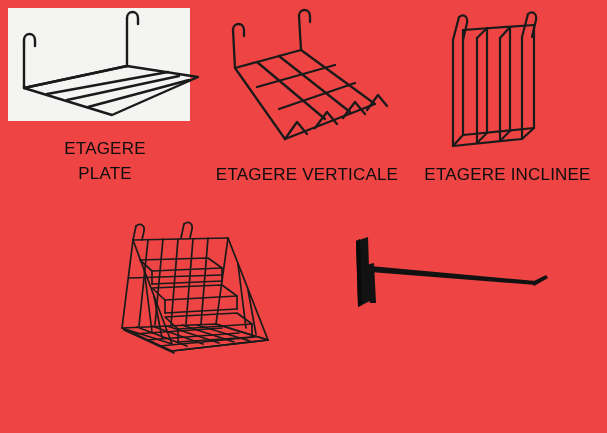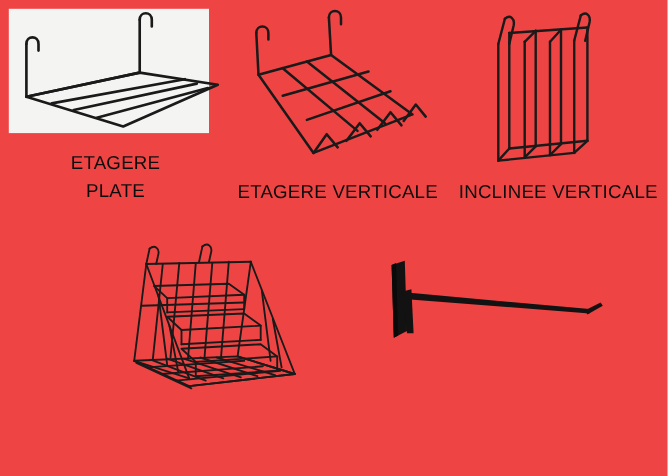--- a/index.html
+++ b/index.html
@@ -159,21 +159,21 @@
           <path d="M15 138 L84 131"></path>
 
           <path d="M25 127 L15 138"></path>
           <path d="M96 120 L84 131"></path>
 
           <path d="M49 125 L39 135"></path>
           <path d="M72 123 L62 133"></path>
         </g>
       </svg>
     </div>
-    <div class="caption">INCLINEE VERTICALE</div>
+    <div class="caption">ETAGERE INCLINEE</div>
   </div>
 
   <div class="product" id="prod-porte-revues">
     <div class="figure">
       <svg width="180" height="160" viewBox="0 0 180 160" xmlns="http://www.w3.org/2000/svg">
         <g fill="none" stroke="#1a1a1a" stroke-width="1.7" stroke-linecap="round" stroke-linejoin="round">
 
           <path d="M26 10 C31 6, 35 10, 34 15 L32 24"></path>
           <path d="M26 10 L23 24"></path>
           <path d="M74 8 C79 4, 83 8, 82 13 L80 22"></path>

